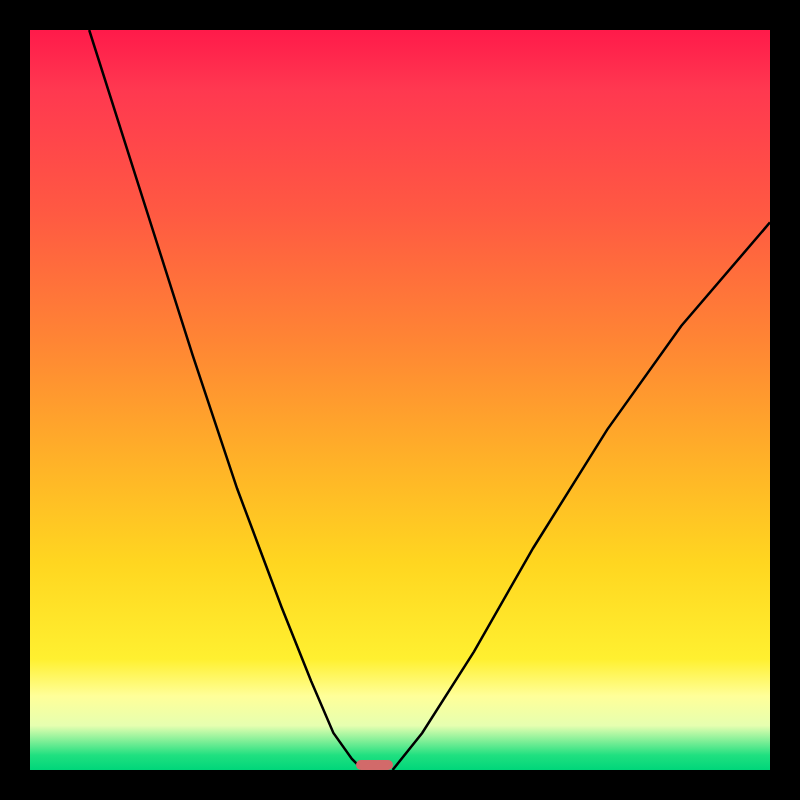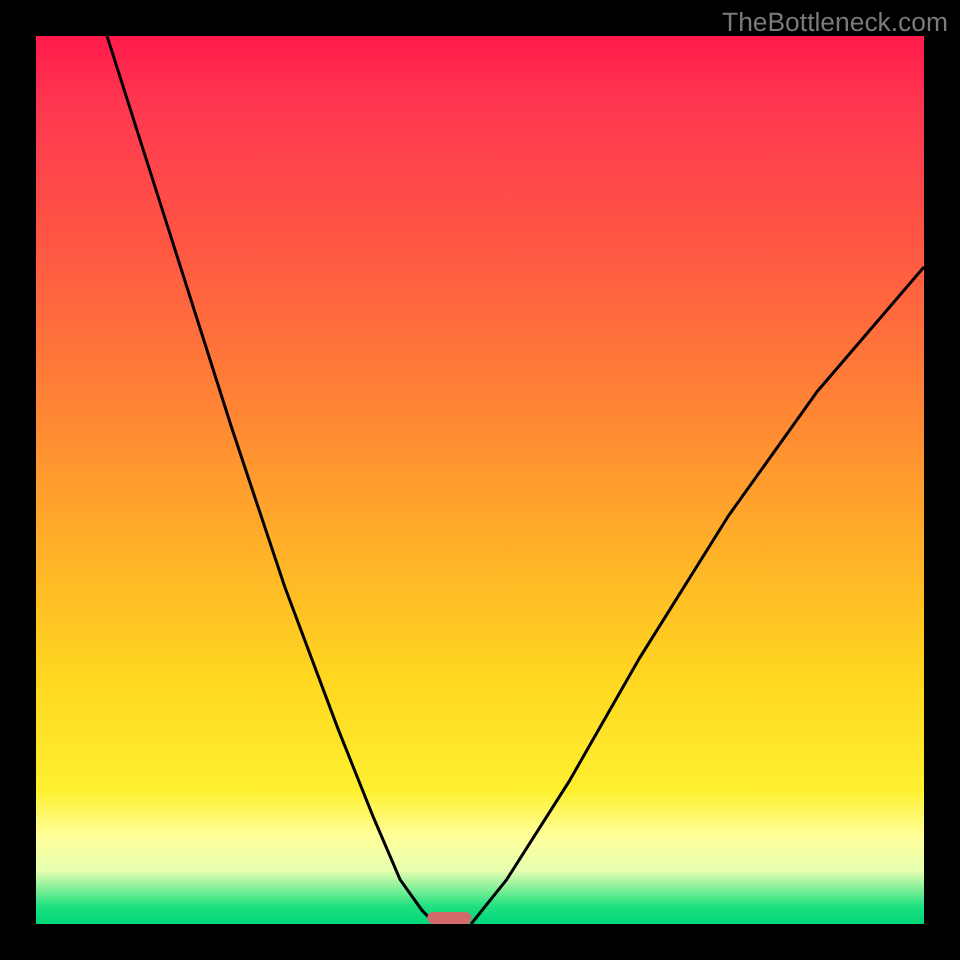--- a/index.html
+++ b/index.html
@@ -70,14 +70,13 @@
 <body>
 
 <div class="outer-frame">
   <div class="gradient-area">
     <svg class="curve-svg" viewBox="0 0 740 740" preserveAspectRatio="none">
       <path id="left-path" class="curve-path" d="M59.2 0.0 L111.0 162.8 L162.8 325.6 L207.2 458.8 L251.6 577.2 L281.2 651.2 L303.4 703.0 L321.9 728.9 L333.0 740.0"></path>
       <path id="right-path" class="curve-path" d="M362.6 740.0 L392.2 703.0 L444.0 621.6 L503.2 518.0 L577.2 399.6 L651.2 296.0 L740.0 192.4"></path>
     </svg>
     <div id="bottom-mark" class="bottom-mark" style="width: 37px; left: 325.6px; bottom: 0px;"></div>
   </div>
-  <div class="watermark">TheBottleneck.com</div>
 </div>
 
 </body></html>

